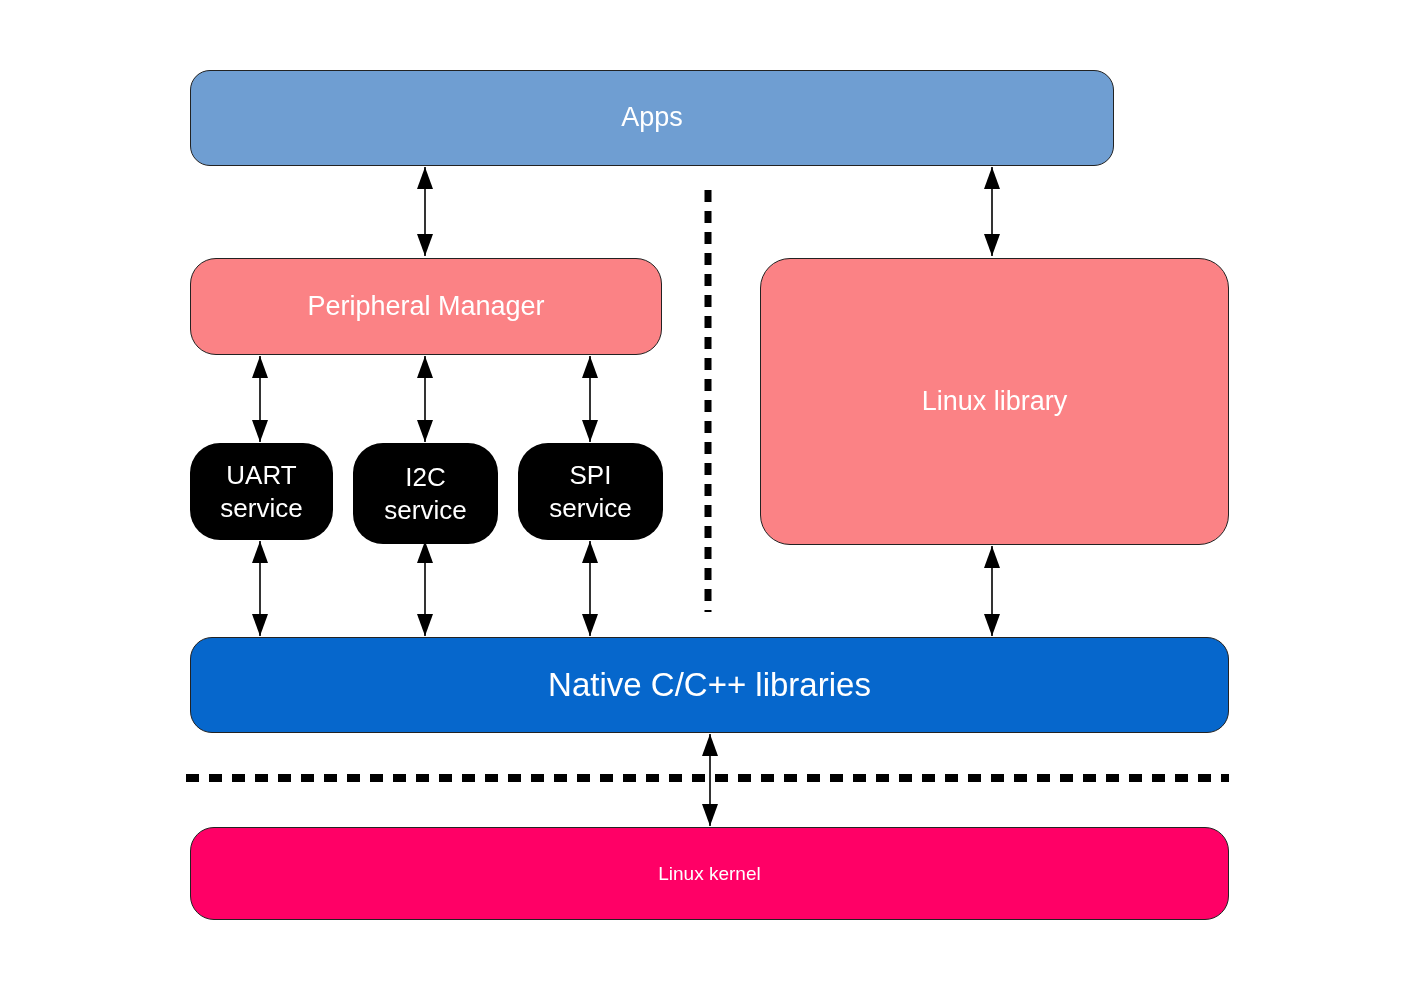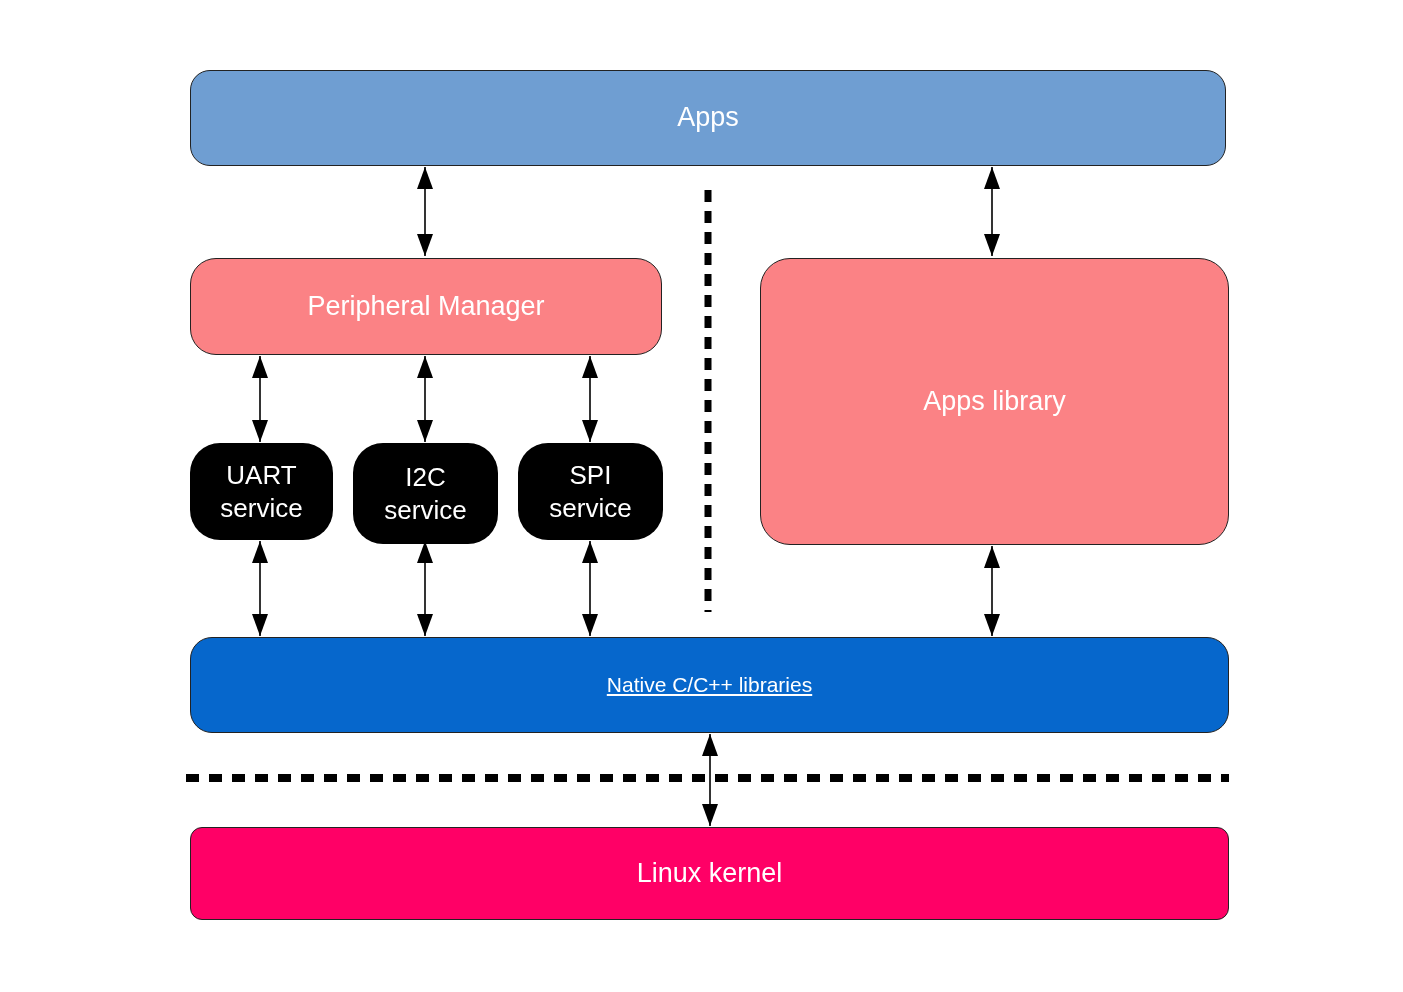--- a/index.html
+++ b/index.html
@@ -36,21 +36,21 @@
     align-items: center;
     justify-content: center;
     text-align: center;
     color: #ffffff;
     border: 1.5px solid #222222;
     box-sizing: border-box;
     white-space: pre-line;
     line-height: 1.25;
   }
   .node-apps {
-    left: 190px; top: 70px; width: 1036px; height: 96px;
+    left: 190px; top: 70px; width: 924px; height: 96px;
     border-radius: 20px;
     font-size: 27px;
   }
   .node-peripheral-manager {
     left: 190px; top: 258px; width: 472px; height: 97px;
     border-radius: 26px;
     font-size: 27px;
   }
   .node-java-library {
     left: 760px; top: 258px; width: 469px; height: 287px;
@@ -61,27 +61,26 @@
     border-radius: 30px;
     font-size: 26px;
     border: none;
   }
   .node-uart-service { left: 190px; top: 443px; width: 143px; height: 97px; }
   .node-i2c-service  { left: 353px; top: 443px; width: 145px; height: 101px; }
   .node-spi-service  { left: 518px; top: 443px; width: 145px; height: 97px; }
   .node-native-libs {
     left: 190px; top: 637px; width: 1039px; height: 96px;
     border-radius: 22px;
-    font-size: 21px;
-    text-decoration: underline;
+    font-size: 33px;
   }
   .node-linux-kernel {
     left: 190px; top: 827px; width: 1039px; height: 93px;
-    border-radius: 12px;
-    font-size: 27px;
+    border-radius: 24px;
+    font-size: 19px;
   }
 </style>
 </head>
 <body>
 
 <div class="canvas">
 
   <svg class="overlay" width="1403" height="992" viewBox="0 0 1403 992" xmlns="http://www.w3.org/2000/svg">
     <defs>
       <marker id="arrowhead" markerUnits="userSpaceOnUse" markerWidth="22" markerHeight="16" viewBox="0 0 22 16" refX="22" refY="8" orient="auto-start-reverse">
@@ -113,21 +112,21 @@
 
   <div class="node node-apps" style="background: rgb(111, 158, 210);">
     <span>Apps</span>
   </div>
 
   <div class="node node-peripheral-manager" style="background: rgb(251, 130, 133); text-align: center;">
     <span>Peripheral Manager</span>
   </div>
 
   <div class="node node-java-library" style="background: rgb(251, 130, 133);">
-    <span>Apps library</span>
+    <span>Linux library</span>
   </div>
 
   <div class="node node-service node-uart-service" style="background: rgb(0, 0, 0);">
     <span>UART
 service</span>
   </div>
 
   <div class="node node-service node-i2c-service" style="background: rgb(0, 0, 0);">
     <span>I2C
 service</span>

